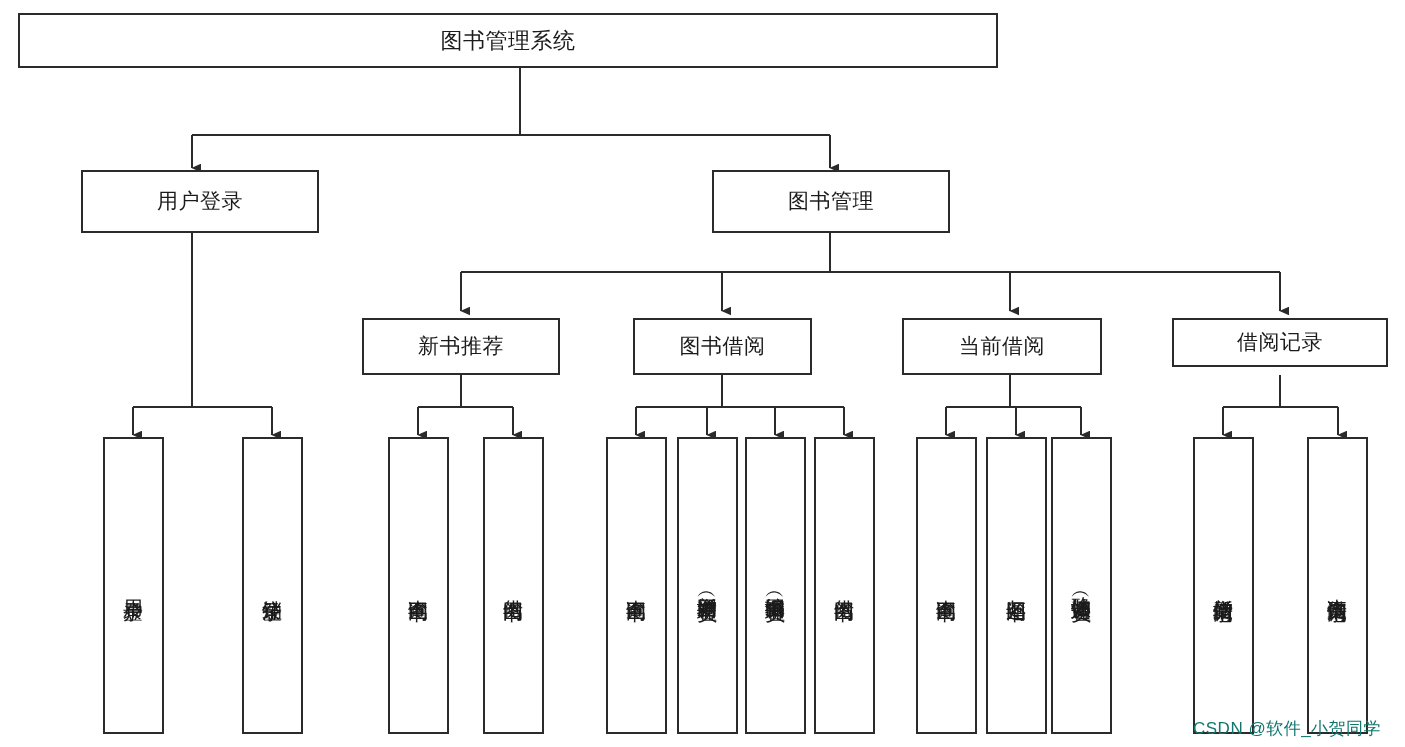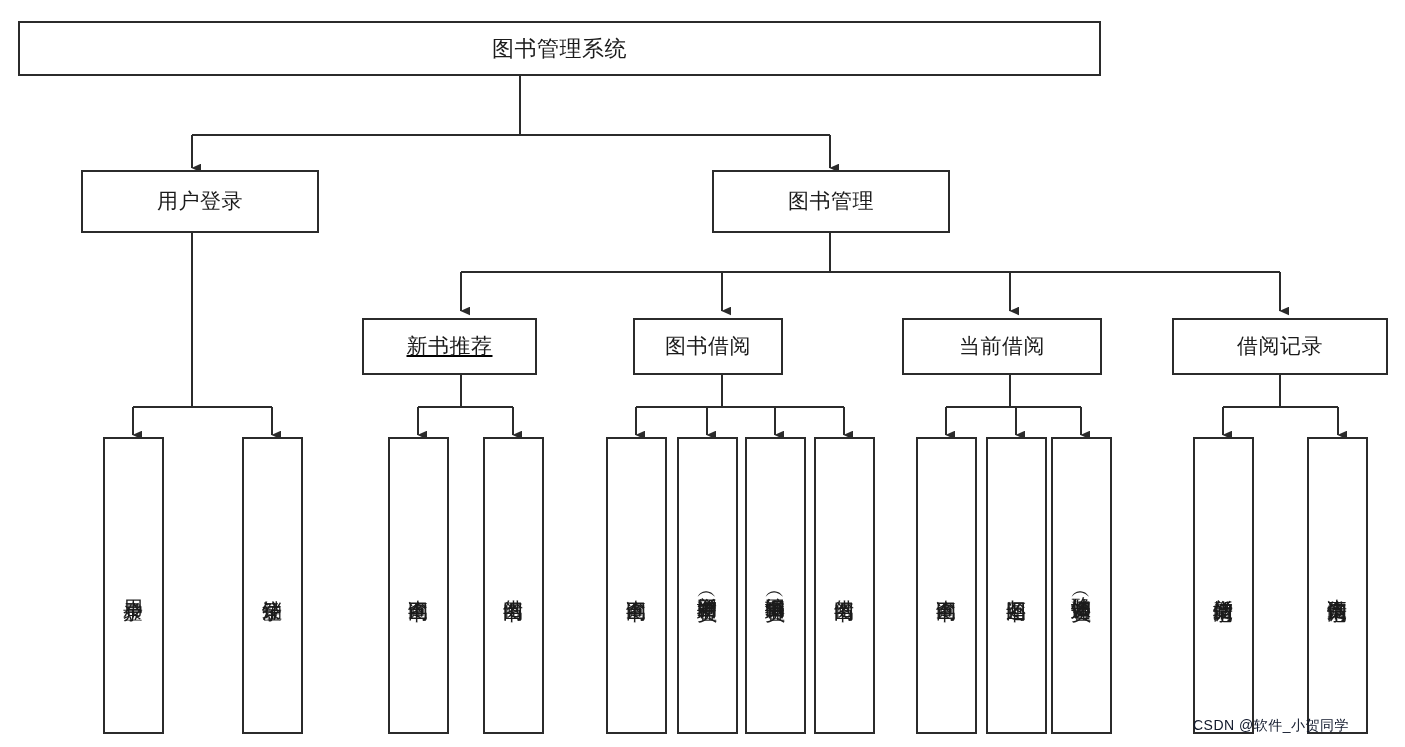--- a/index.html
+++ b/index.html
@@ -48,22 +48,22 @@
     text-orientation: upright;
     line-height: 1.30;
     letter-spacing: 1px;
     white-space: nowrap;
   }
   .root-label {
     font-size: 22px;
   }
   .watermark {
     position: absolute;
-    font-size: 14px;
-    color: #0f172a;
+    font-size: 17px;
+    color: #0f766e;
     white-space: nowrap;
     letter-spacing: 0.5px;
     pointer-events: none;
   }
 </style>
 </head>
 <body>
 
 <div id="diagram-root">
 
@@ -112,45 +112,45 @@
       <line x1="1016" y1="407" x2="1016" y2="435" marker-end="url(#arrowhead)"></line>
       <line x1="1081" y1="407" x2="1081" y2="435" marker-end="url(#arrowhead)"></line>
 
       <line x1="1280" y1="375" x2="1280" y2="407"></line>
       <line x1="1223" y1="407" x2="1338" y2="407"></line>
       <line x1="1223" y1="407" x2="1223" y2="435" marker-end="url(#arrowhead)"></line>
       <line x1="1338" y1="407" x2="1338" y2="435" marker-end="url(#arrowhead)"></line>
     </g>
   </svg>
 
-  <div class="node-box" style="left:18px; top:21px; width:1083px; height:55px;">
+  <div class="node-box" style="left:18px; top:13px; width:980px; height:55px;">
     <span class="node-label-h root-label">图书管理系统</span>
   </div>
 
   <div class="node-box" style="left:81px; top:170px; width:238px; height:63px;">
     <span class="node-label-h">用户登录</span>
   </div>
 
   <div class="node-box" style="left:712px; top:170px; width:238px; height:63px;align-items:center;">
     <span class="node-label-h">图书管理</span>
   </div>
 
-  <div class="node-box" style="left:362px; top:318px; width:175px; height:57px;text-decoration:underline;">
+  <div class="node-box" style="left:362px; top:318px; width:198px; height:57px;">
     <span class="node-label-h">新书推荐</span>
   </div>
 
-  <div class="node-box" style="left:633px; top:318px; width:150px; height:57px;">
+  <div class="node-box" style="left:633px; top:318px; width:179px; height:57px;">
     <span class="node-label-h">图书借阅</span>
   </div>
 
   <div class="node-box" style="left:902px; top:318px; width:200px; height:57px;">
     <span class="node-label-h">当前借阅</span>
   </div>
 
-  <div class="node-box" style="left:1172px; top:318px; width:216px; height:57px;">
+  <div class="node-box" style="left:1172px; top:318px; width:216px; height:49px;">
     <span class="node-label-h">借阅记录</span>
   </div>
 
   <div class="node-box" style="left:103px; top:437px; width:61px; height:297px;">
     <span class="node-label-v">用户登录</span>
   </div>
 
   <div class="node-box" style="left:242px; top:437px; width:61px; height:297px;">
     <span class="node-label-v">注销登录</span>
   </div>

